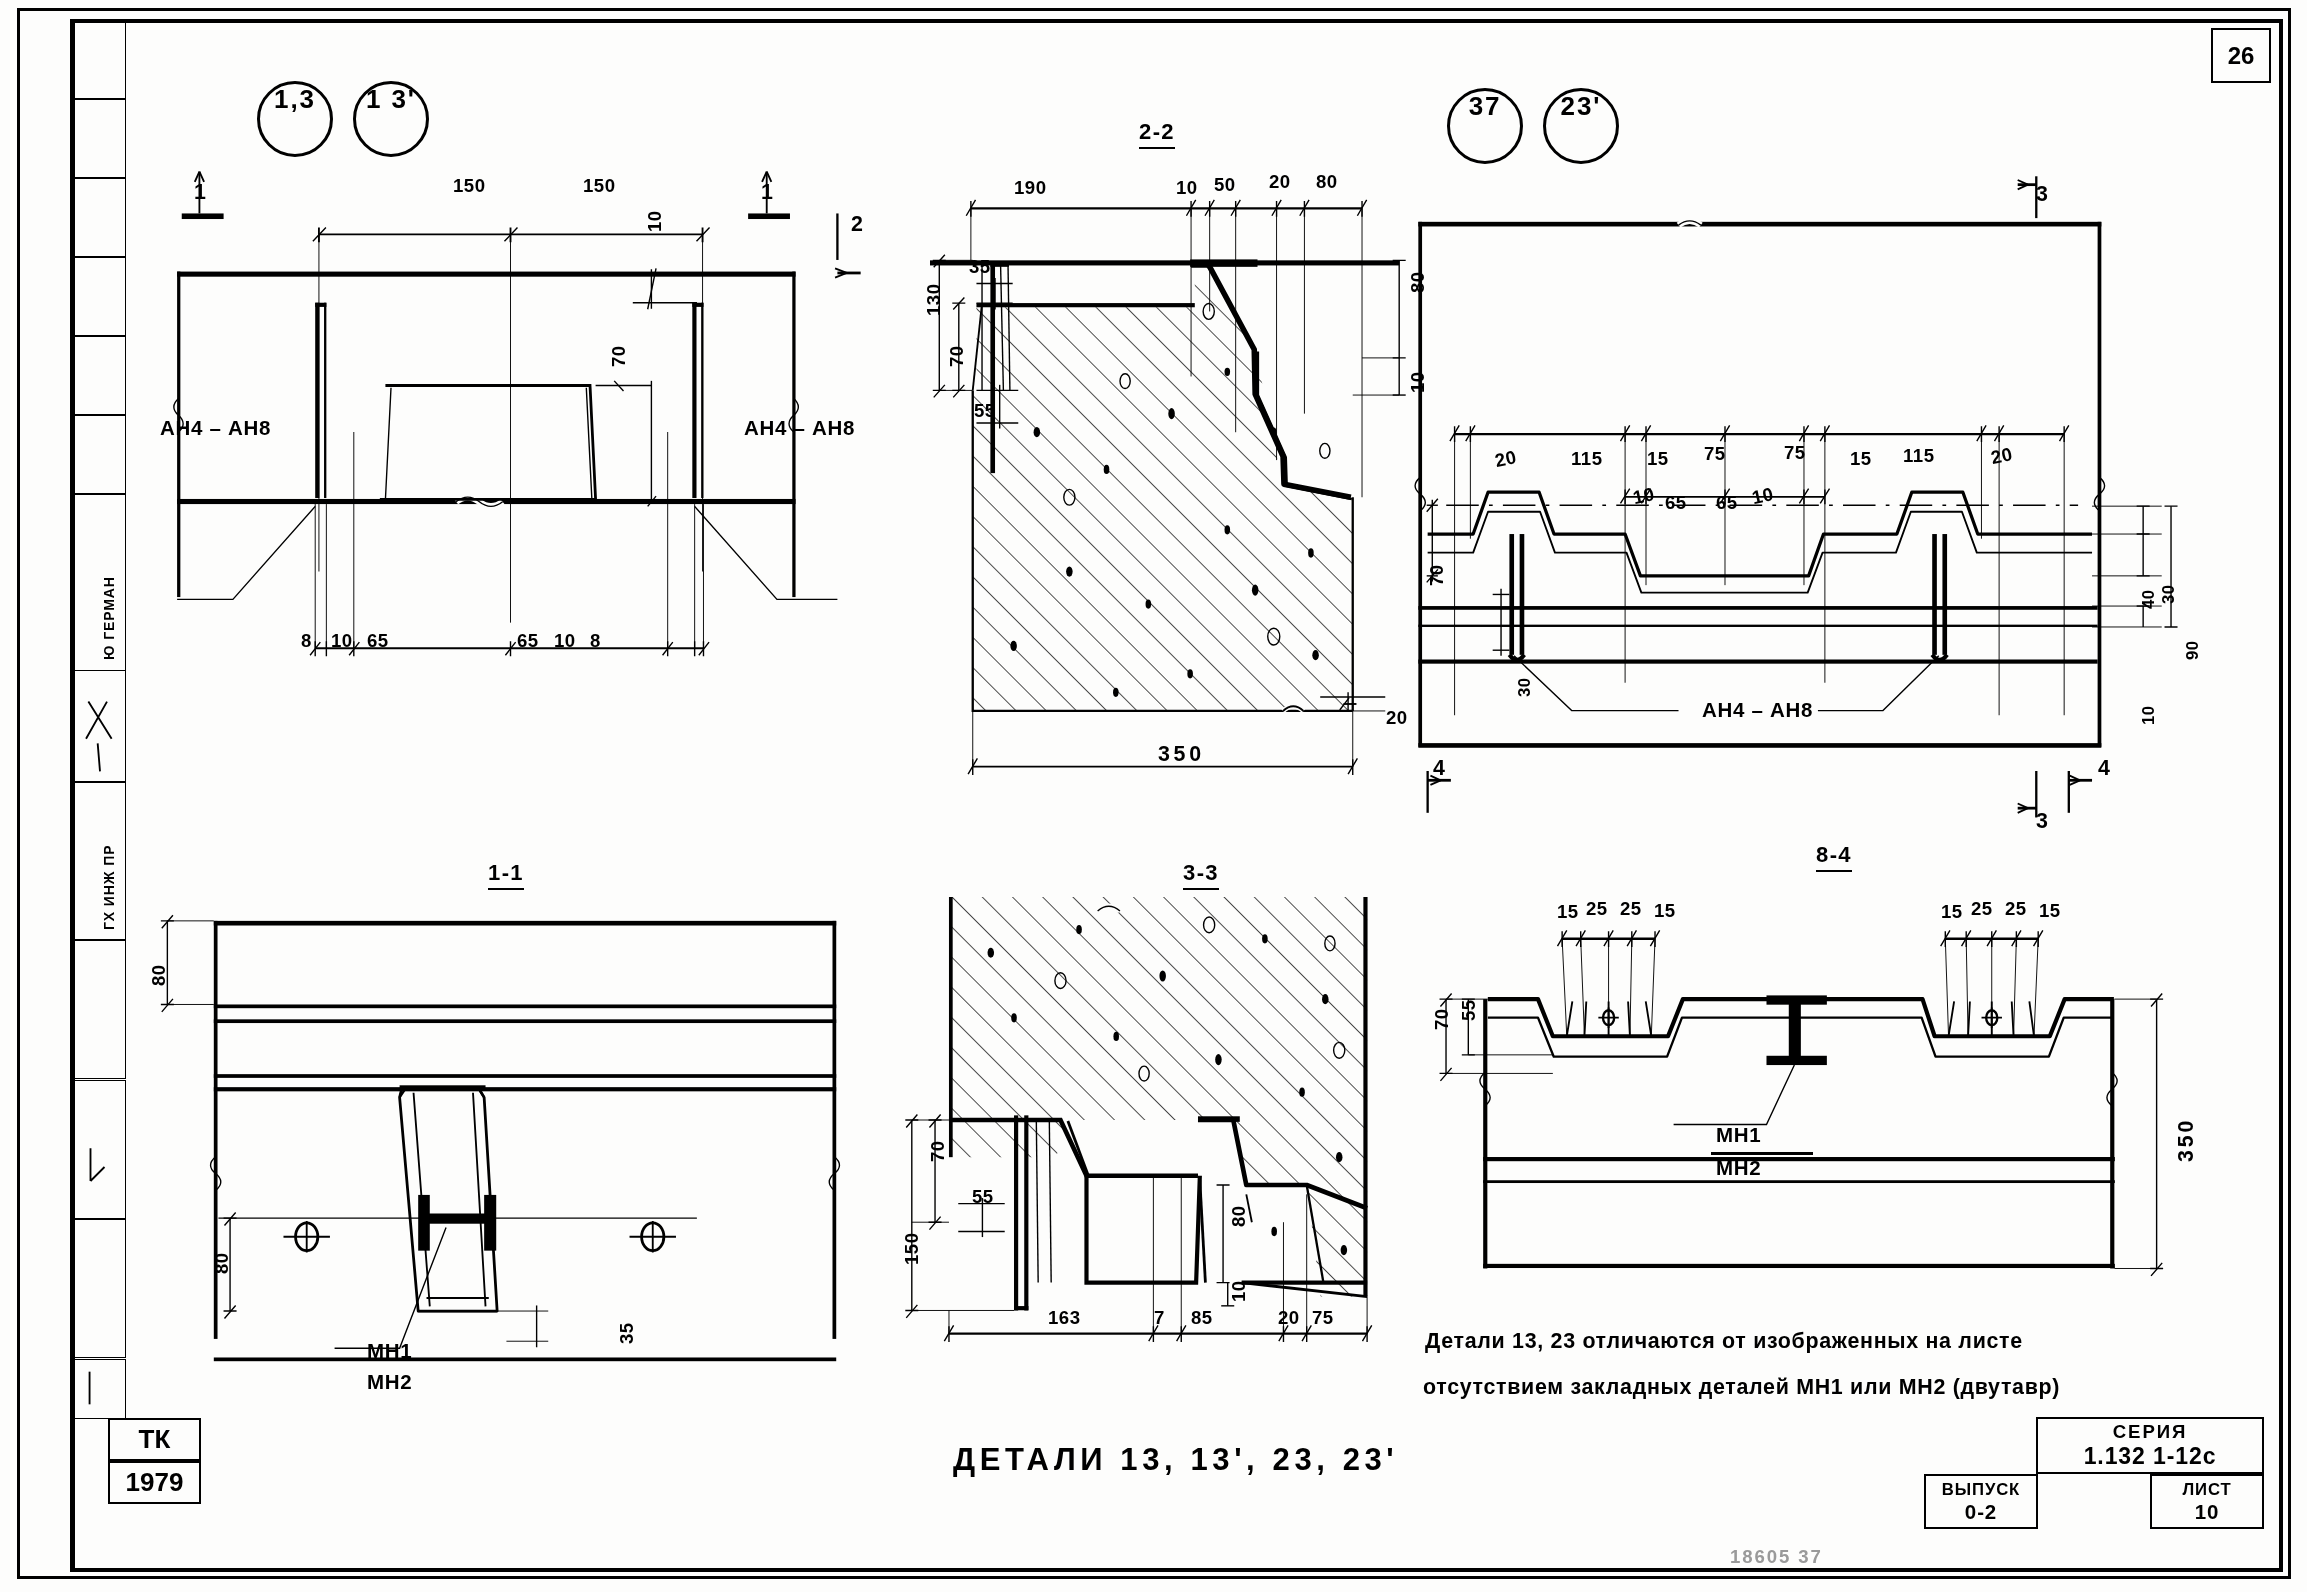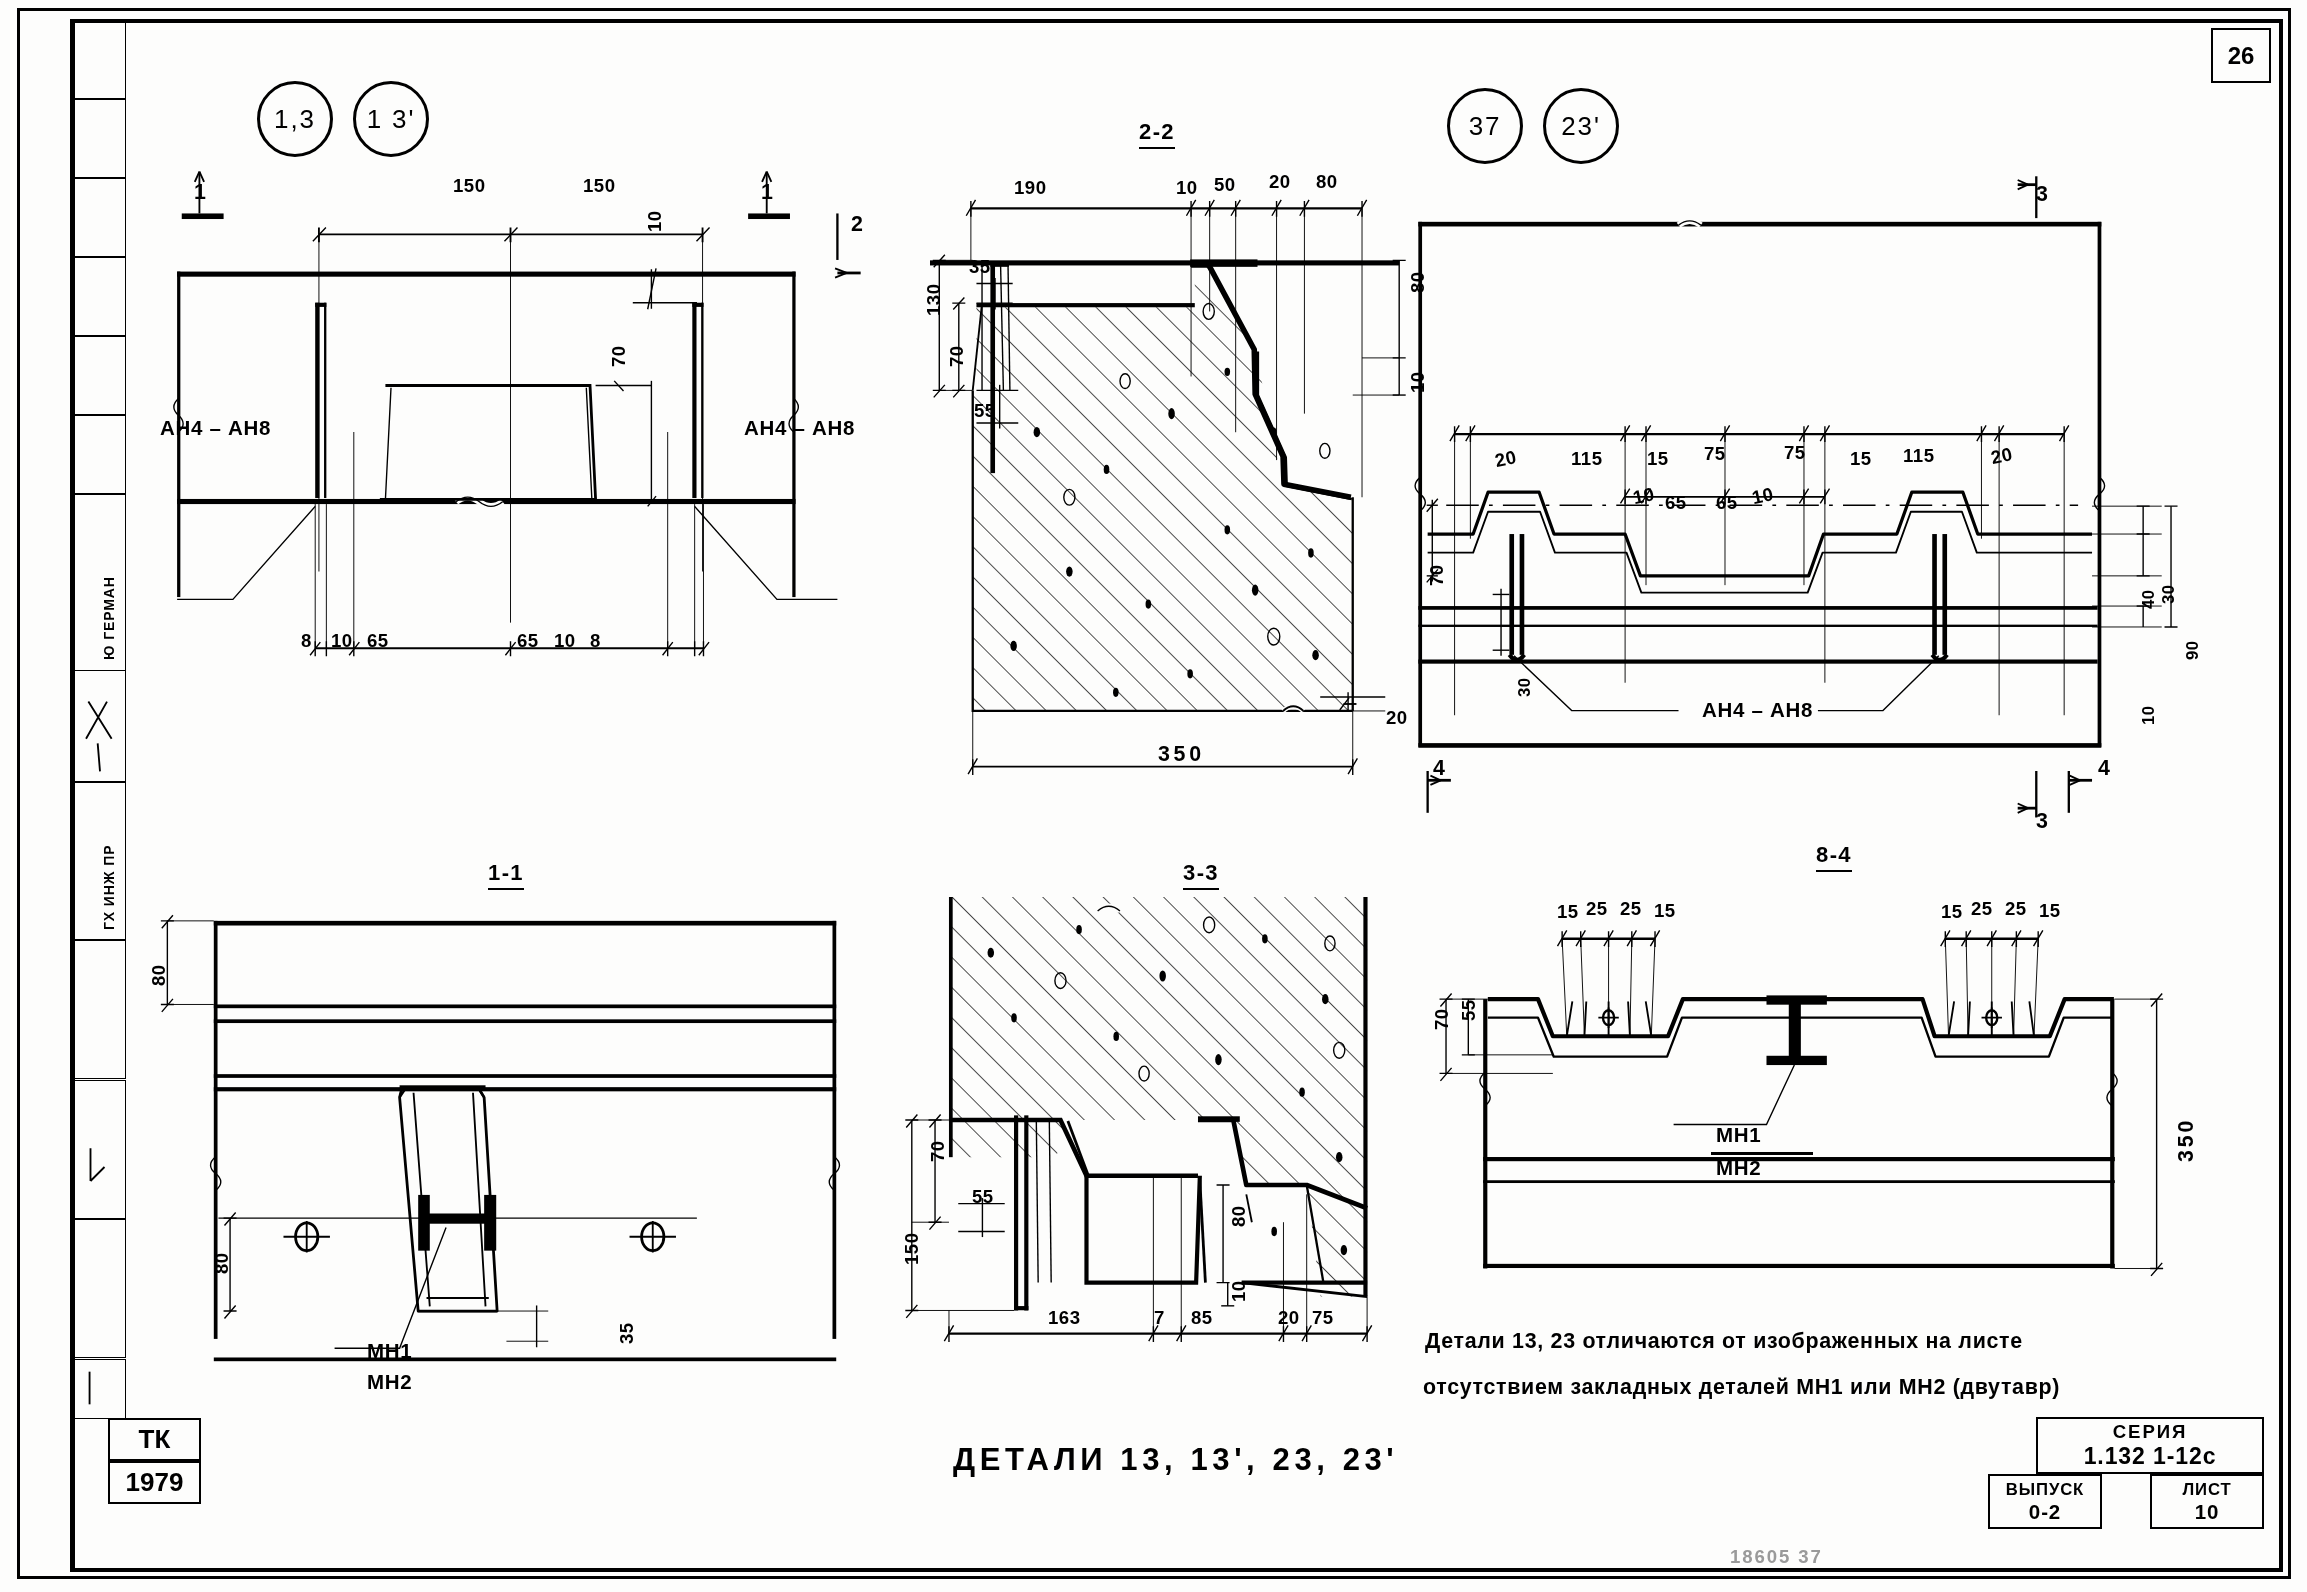--- a/index.html
+++ b/index.html
@@ -9,21 +9,21 @@
   
   #outer-border{left:16.7px;top:8.4px;width:2274px;height:1571px;border:3.3px solid #000;box-sizing:border-box;}
   #inner-border{left:70px;top:18.6px;width:2213px;height:1553px;border:4.2px solid #000;box-sizing:border-box;border-left-width:5.1px;}
   .lbl{position:absolute;font-family:"Liberation Sans",sans-serif;font-weight:700;white-space:nowrap;line-height:1;}
   .dim{font-size:18.6px;letter-spacing:0.5px;}
   .dimv{font-size:18.6px;letter-spacing:0.5px;transform:rotate(-90deg);transform-origin:left top;}
   .hdr{font-size:22px;letter-spacing:1.4px;}
   .note{font-size:21.4px;letter-spacing:0.7px;}
   .ann{font-size:20.5px;letter-spacing:0.7px;}
   .line{position:absolute;background:#000;} .h2{height:2.8px;}
-  .circ{position:absolute;border:3.7px solid #000;border-radius:50%;display:flex;align-items:center;justify-content:center;font-weight:400;font-size:26px;letter-spacing:1.9px;}
+  .circ{position:absolute;border:3.7px solid #000;border-radius:50%;display:flex;align-items:flex-start;justify-content:center;font-weight:700;font-size:26px;letter-spacing:1.9px;}
   .ul{border-bottom:2.8px solid #000;padding-bottom:4px;}
   svg{position:absolute;overflow:visible;}
   .pagebox{position:absolute;border:2.8px solid #000;display:flex;align-items:center;justify-content:center;font-weight:700;}
   .tbcell{position:absolute;border:2.3px solid #000;box-sizing:border-box;display:flex;align-items:center;justify-content:center;font-weight:700;text-align:center;}
   .vcell{position:absolute;border:1.9px solid #000;box-sizing:border-box;}
   .vtext{position:absolute;font-weight:700;font-size:14px;letter-spacing:0.9px;white-space:nowrap;transform:rotate(-90deg);transform-origin:left top;}
 </style>
 </head>
 <body>
 
@@ -592,21 +592,21 @@
     <span>ТК</span>
   </div>
   <div class="tbcell" style="left:108px;top:1461px;width:93px;height:43px;font-size:26px;">
     <span>1979</span>
   </div>
 
   <div class="tbcell" style="left:2036px;top:1417px;width:228px;height:57px;flex-direction:column;font-size:18.6px;letter-spacing:1.9px;">
     <span>СЕРИЯ</span>
     <span style="font-size:23px;letter-spacing:0.9px;">1.132 1-12с</span>
   </div>
-  <div class="tbcell" style="left:1988px;top:1474px;width:114px;height:55px;flex-direction:column;font-size:16.7px;letter-spacing:0.9px;justify-content:center;">
+  <div class="tbcell" style="left:1924px;top:1474px;width:114px;height:55px;flex-direction:column;font-size:16.7px;letter-spacing:0.9px;justify-content:center;">
     <span>ВЫПУСК</span>
     <span style="font-size:20.5px;">0-2</span>
   </div>
   <div class="tbcell" style="left:2150px;top:1474px;width:114px;height:55px;flex-direction:column;font-size:16.7px;letter-spacing:0.9px;">
     <span>ЛИСТ</span>
     <span style="font-size:20.5px;">10</span>
   </div>
 
   <span class="lbl" style="left:1730px;top:1548px;font-size:18.6px;color:#9a9a9a;letter-spacing:1.9px;">18605   37</span>
 

